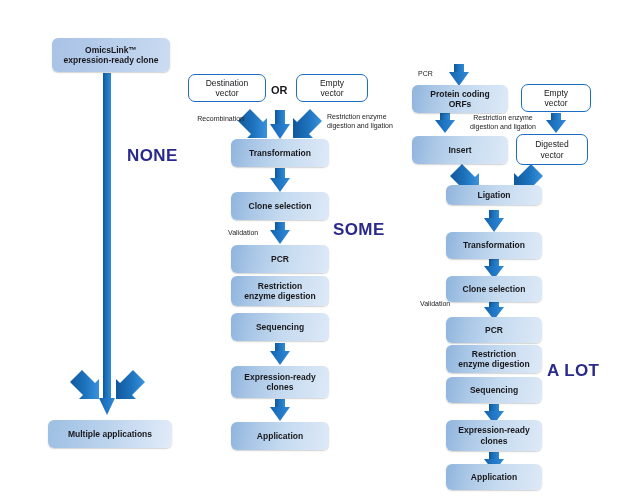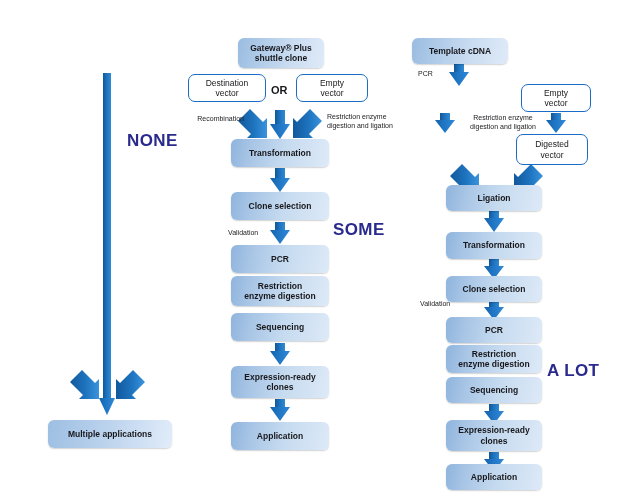--- a/index.html
+++ b/index.html
@@ -198,27 +198,27 @@
       <rect x="489" y="404" width="10" height="9" fill="url(#shaft)"></rect>
       <polygon points="484,411 504,411 494,424" fill="url(#ag)"></polygon>
     </g>
 
     <g>
       <rect x="489" y="452" width="10" height="9" fill="url(#shaft)"></rect>
       <polygon points="484,459 504,459 494,472" fill="url(#ag)"></polygon>
     </g>
   </svg>
 
-
-  <div class="big" style="left:127px;top:131px;">NONE</div>
+  <div class="node omics" style="left: 52px; top: 38px; width: 118px; height: 34px; white-space: pre-line;">OmicsLink™
+expression-ready clone</div>
+
+  <div class="big" style="left:127px;top:146px;">NONE</div>
 
   <div class="node multiapp" style="left:48px;top:420px;width:124px;height:28px;">Multiple  applications</div>
 
-  <div class="node head" style="left: 238px; top: 38px; width: 86px; height: 30px; white-space: pre-line;">Gateway® Plus
-shuttle clone</div>
 
   <div class="vbox" style="left: 188px; top: 74px; width: 78px; height: 28px; white-space: pre-line;">Destination
 vector</div>
 
   <div class="or" style="left:271px;top:84px;">OR</div>
 
   <div class="vbox" style="left: 296px; top: 74px; width: 72px; height: 28px; white-space: pre-line;">Empty
 vector</div>
 
   <div class="cap r" style="left:178px;top:115px;width:66px;">Recombination</div>
@@ -239,36 +239,38 @@
   <div class="node" style="left: 231px; top: 276px; width: 98px; height: 30px; white-space: pre-line;">Restriction
 enzyme digestion</div>
 
   <div class="node" style="left:231px;top:313px;width:98px;height:28px;">Sequencing</div>
 
   <div class="node" style="left: 231px; top: 366px; width: 98px; height: 32px; white-space: pre-line;">Expression-ready
 clones</div>
 
   <div class="node" style="left:231px;top:422px;width:98px;height:28px;">Application</div>
 
-  <div class="node head" style="left:412px;top:38px;width:96px;height:26px;">Template cDNA</div>
 
   <div class="cap" style="left:418px;top:70px;">PCR</div>
 
+  <div class="node" style="left: 412px; top: 85px; width: 96px; height: 28px; white-space: pre-line;">Protein coding
+ORFs</div>
 
   <div class="vbox" style="left: 521px; top: 84px; width: 70px; height: 28px; white-space: pre-line;">Empty
 vector</div>
 
   <div class="cap" style="left: 458px; top: 114px; width: 90px; text-align: center; white-space: pre-line;">Restriction enzyme
 digestion and ligation</div>
 
+  <div class="node" style="left:412px;top:136px;width:96px;height:28px;">Insert</div>
 
   <div class="vbox" style="left: 516px; top: 134px; width: 72px; height: 31px; white-space: pre-line;">Digested
 vector</div>
 
-  <div class="node" style="left:446px;top:185px;width:96px;height:26px;">Ligation</div>
+  <div class="node" style="left:446px;top:185px;width:96px;height:20px;">Ligation</div>
 
   <div class="node" style="left:446px;top:232px;width:96px;height:27px;">Transformation</div>
 
   <div class="node" style="left:446px;top:276px;width:96px;height:26px;">Clone selection</div>
 
   <div class="cap" style="left:420px;top:300px;">Validation</div>
 
   <div class="node" style="left:446px;top:317px;width:96px;height:26px;">PCR</div>
 
   <div class="node" style="left: 446px; top: 345px; width: 96px; height: 28px; white-space: pre-line;">Restriction

